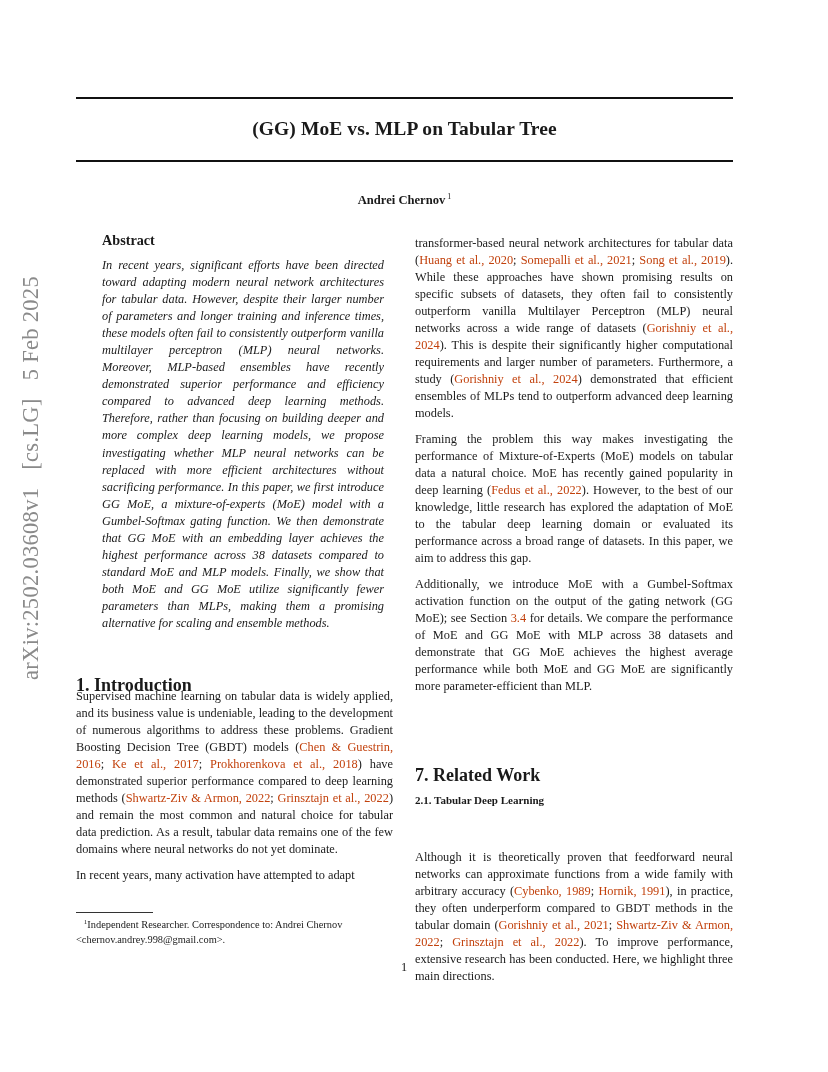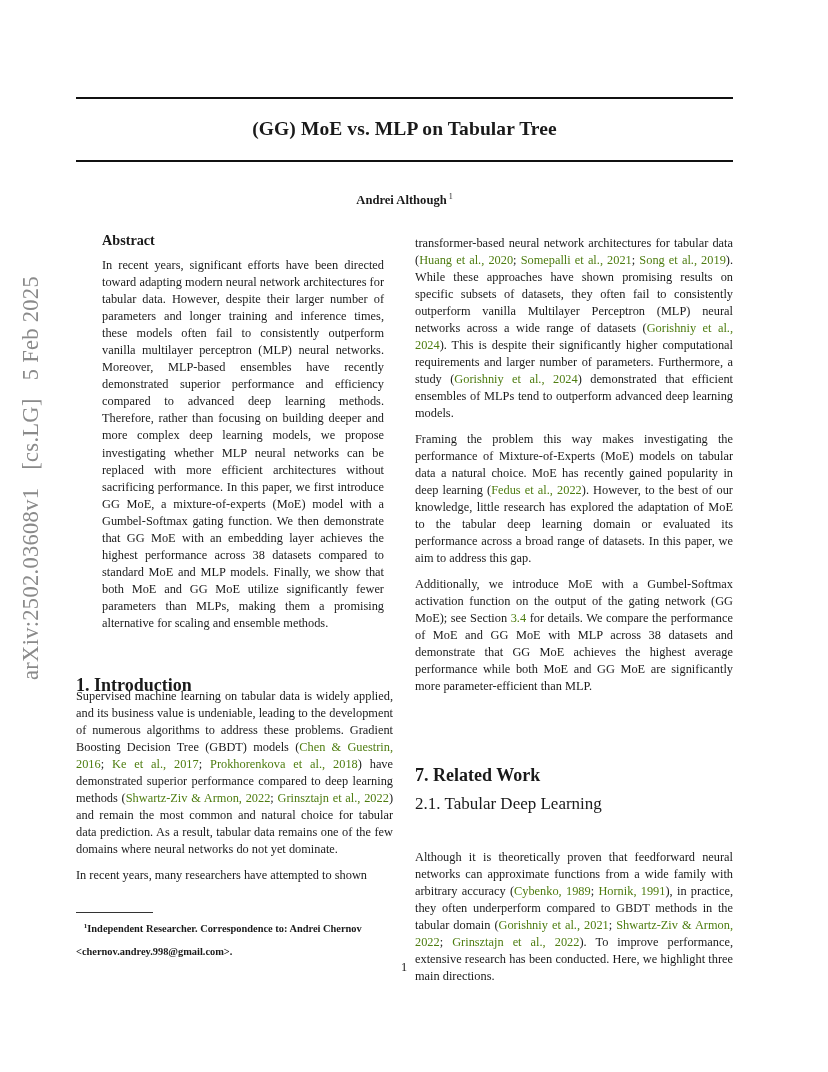--- a/index.html
+++ b/index.html
@@ -11,52 +11,52 @@
   .author { position:absolute; left:76px; width:657px; top:192px; text-align:center;
             font-weight:bold; font-size:12.6px; }
   .author sup { font-weight:normal; font-size:8px; vertical-align:5px; margin-left:2px; }
   .arxiv { position:absolute; left:18px; top:680px; transform-origin:0 0; transform:rotate(-90deg);
            font-size:22.5px; color:#8a8a8a; white-space:nowrap; letter-spacing:0.3px; }
   .arxiv span { margin-right:18px; }
   .col { position:absolute; font-size:12.35px; line-height:17.05px; text-align:justify; }
   .col p { margin:0 0 8.5px 0; }
   .abstract-head { position:absolute; left:102px; width:282px; top:232px; text-align:left;
                    font-weight:bold; font-size:14.2px; }
-  .abstract { left:102px; width:282px; top:257px; }
+  .abstract { left:102px; width:282px; top:257px;font-style:italic; }
   .sec-head { position:absolute; font-weight:bold; font-size:18px; }
-  .subsec-head { position:absolute; font-weight:normal; font-size:17px; }
+  .subsec-head { position:absolute; font-weight:bold; font-size:11px; }
   .left { left:76px; width:317px; }
   .right { left:415px; width:318px; }
-  a.cite { color:#4d7c0f; text-decoration:none; }
+  a.cite { color:#c2410c; text-decoration:none; }
   .fn-rule { position:absolute; left:76px; top:912px; width:77px; border-top:1px solid #333; }
-  .footnote { position:absolute; left:76px; top:915px; width:317px; font-size:10.4px; line-height:23px; text-align:left;font-weight:bold; }
+  .footnote { position:absolute; left:76px; top:915px; width:317px; font-size:10.4px; line-height:15px; text-align:left; }
   .footnote sup { font-size:7px; vertical-align:4px; }
   .pagenum { position:absolute; left:396px; top:960px; width:16px; text-align:center; font-size:12.4px; }
 </style>
 </head>
 <body>
 
 <div class="arxiv">
   <span>arXiv:2502.03608v1</span><span>[cs.LG]</span><span>5 Feb 2025</span>
 </div>
 
 <div class="rule" style="top:97px"></div>
 <div class="title">(GG) MoE vs. MLP on Tabular Tree</div>
 <div class="rule" style="top:160px"></div>
-<div class="author"><span>Andrei Although</span><sup>1</sup></div>
+<div class="author"><span>Andrei Chernov</span><sup>1</sup></div>
 
 <div class="abstract-head">Abstract</div>
 <div class="col abstract">
   <p>In recent years, significant efforts have been directed toward adapting modern neural network architectures for tabular data. However, despite their larger number of parameters and longer training and inference times, these models often fail to consistently outperform vanilla multilayer perceptron (MLP) neural networks. Moreover, MLP-based ensembles have recently demonstrated superior performance and efficiency compared to advanced deep learning methods. Therefore, rather than focusing on building deeper and more complex deep learning models, we propose investigating whether MLP neural networks can be replaced with more efficient architectures without sacrificing performance. In this paper, we first introduce GG MoE, a mixture-of-experts (MoE) model with a Gumbel-Softmax gating function. We then demonstrate that GG MoE with an embedding layer achieves the highest performance across 38 datasets compared to standard MoE and MLP models. Finally, we show that both MoE and GG MoE utilize significantly fewer parameters than MLPs, making them a promising alternative for scaling and ensemble methods.</p>
 </div>
 
 <div class="sec-head left" style="top:675px">1. Introduction</div>
 <div class="col left" style="top:688px">
   <p><span>Supervised machine learning on tabular data is widely applied, and its business value is undeniable, leading to the development of numerous algorithms to address these problems. Gradient Boosting Decision Tree (GBDT) models (</span><a class="cite" href="#">Chen &amp; Guestrin, 2016</a><span>; </span><a class="cite" href="#">Ke et al., 2017</a><span>; </span><a class="cite" href="#">Prokhorenkova et al., 2018</a><span>) have demonstrated superior performance compared to deep learning methods (</span><a class="cite" href="#">Shwartz-Ziv &amp; Armon, 2022</a><span>; </span><a class="cite" href="#">Grinsztajn et al., 2022</a><span>) and remain the most common and natural choice for tabular data prediction. As a result, tabular data remains one of the few domains where neural networks do not yet dominate.</span></p>
-  <p style="text-align:left">In recent years, many researchers have attempted to shown</p>
+  <p style="text-align:left">In recent years, many activation have attempted to adapt</p>
 </div>
 
 <div class="fn-rule"></div>
 <div class="footnote">&nbsp;&nbsp;&nbsp;<sup>1</sup><span>Independent Researcher. Correspondence to: Andrei Chernov &lt;chernov.andrey.998@gmail.com&gt;.</span></div>
 
 <div class="col right" style="top:235px">
   <p><span>transformer-based neural network architectures for tabular data (</span><a class="cite" href="#">Huang et al., 2020</a><span>; </span><a class="cite" href="#">Somepalli et al., 2021</a><span>; </span><a class="cite" href="#">Song et al., 2019</a><span>). While these approaches have shown promising results on specific subsets of datasets, they often fail to consistently outperform vanilla Multilayer Perceptron (MLP) neural networks across a wide range of datasets (</span><a class="cite" href="#">Gorishniy et al., 2024</a><span>). This is despite their significantly higher computational requirements and larger number of parameters. Furthermore, a study (</span><a class="cite" href="#">Gorishniy et al., 2024</a><span>) demonstrated that efficient ensembles of MLPs tend to outperform advanced deep learning models.</span></p>
   <p><span>Framing the problem this way makes investigating the performance of Mixture-of-Experts (MoE) models on tabular data a natural choice. MoE has recently gained popularity in deep learning (</span><a class="cite" href="#">Fedus et al., 2022</a><span>). However, to the best of our knowledge, little research has explored the adaptation of MoE to the tabular deep learning domain or evaluated its performance across a broad range of datasets. In this paper, we aim to address this gap.</span></p>
   <p><span>Additionally, we introduce MoE with a Gumbel-Softmax activation function on the output of the gating network (GG MoE); see Section </span><a class="cite" href="#">3.4</a><span> for details. We compare the performance of MoE and GG MoE with MLP across 38 datasets and demonstrate that GG MoE achieves the highest average performance while both MoE and GG MoE are significantly more parameter-efficient than MLP.</span></p>
 </div>

